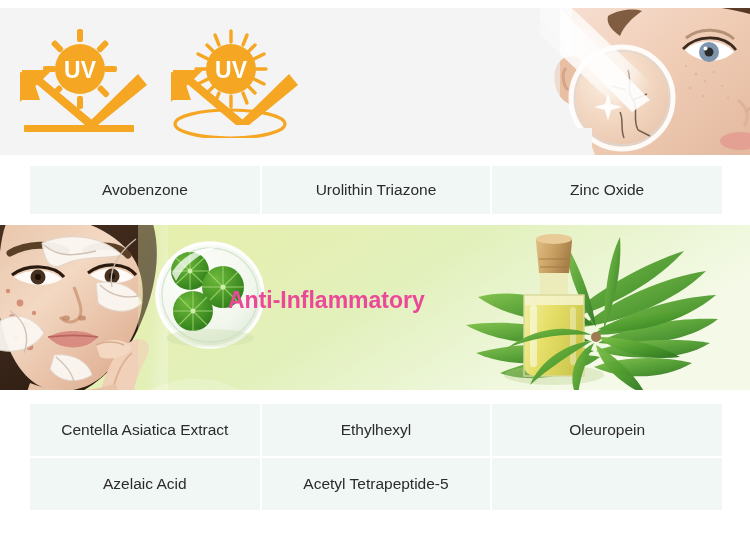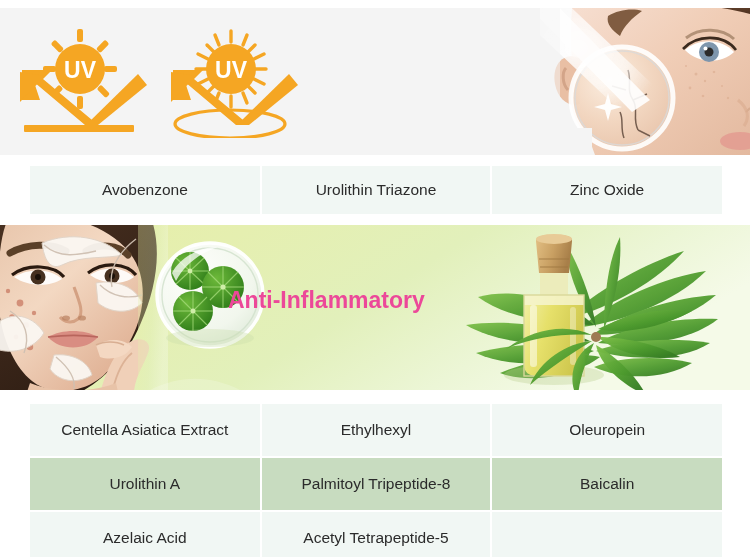--- a/index.html
+++ b/index.html
@@ -513,25 +513,20 @@
 
   <div class="table-wrap" id="table2">
     <table class="ing-table">
       <tbody>
         <tr>
           <td>Centella Asiatica Extract</td>
           <td>Ethylhexyl</td>
           <td>Oleuropein</td>
         </tr>
         <tr>
-          <td class="hl">Urolithin A</td>
-          <td class="hl">Palmitoyl Tripeptide-8</td>
-          <td class="hl">Baicalin</td>
-        </tr>
-        <tr>
           <td>Azelaic Acid</td>
           <td>Acetyl Tetrapeptide-5</td>
           <td class="blank"></td>
         </tr>
       </tbody>
     </table>
   </div>
 
 </div>
 

